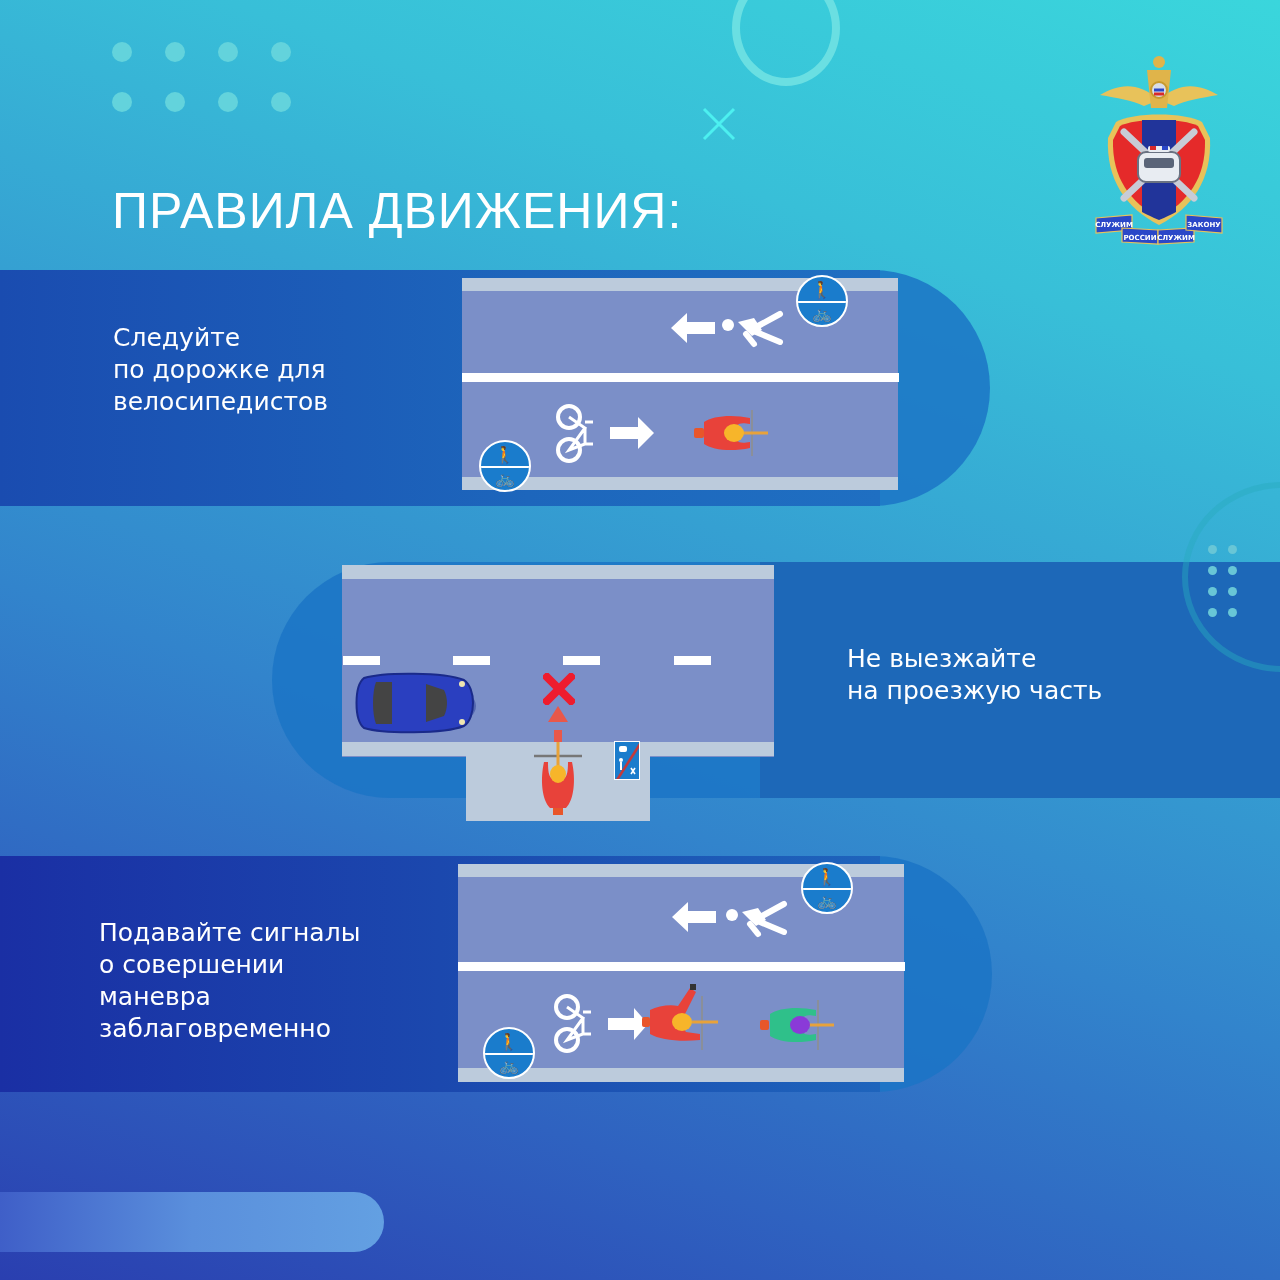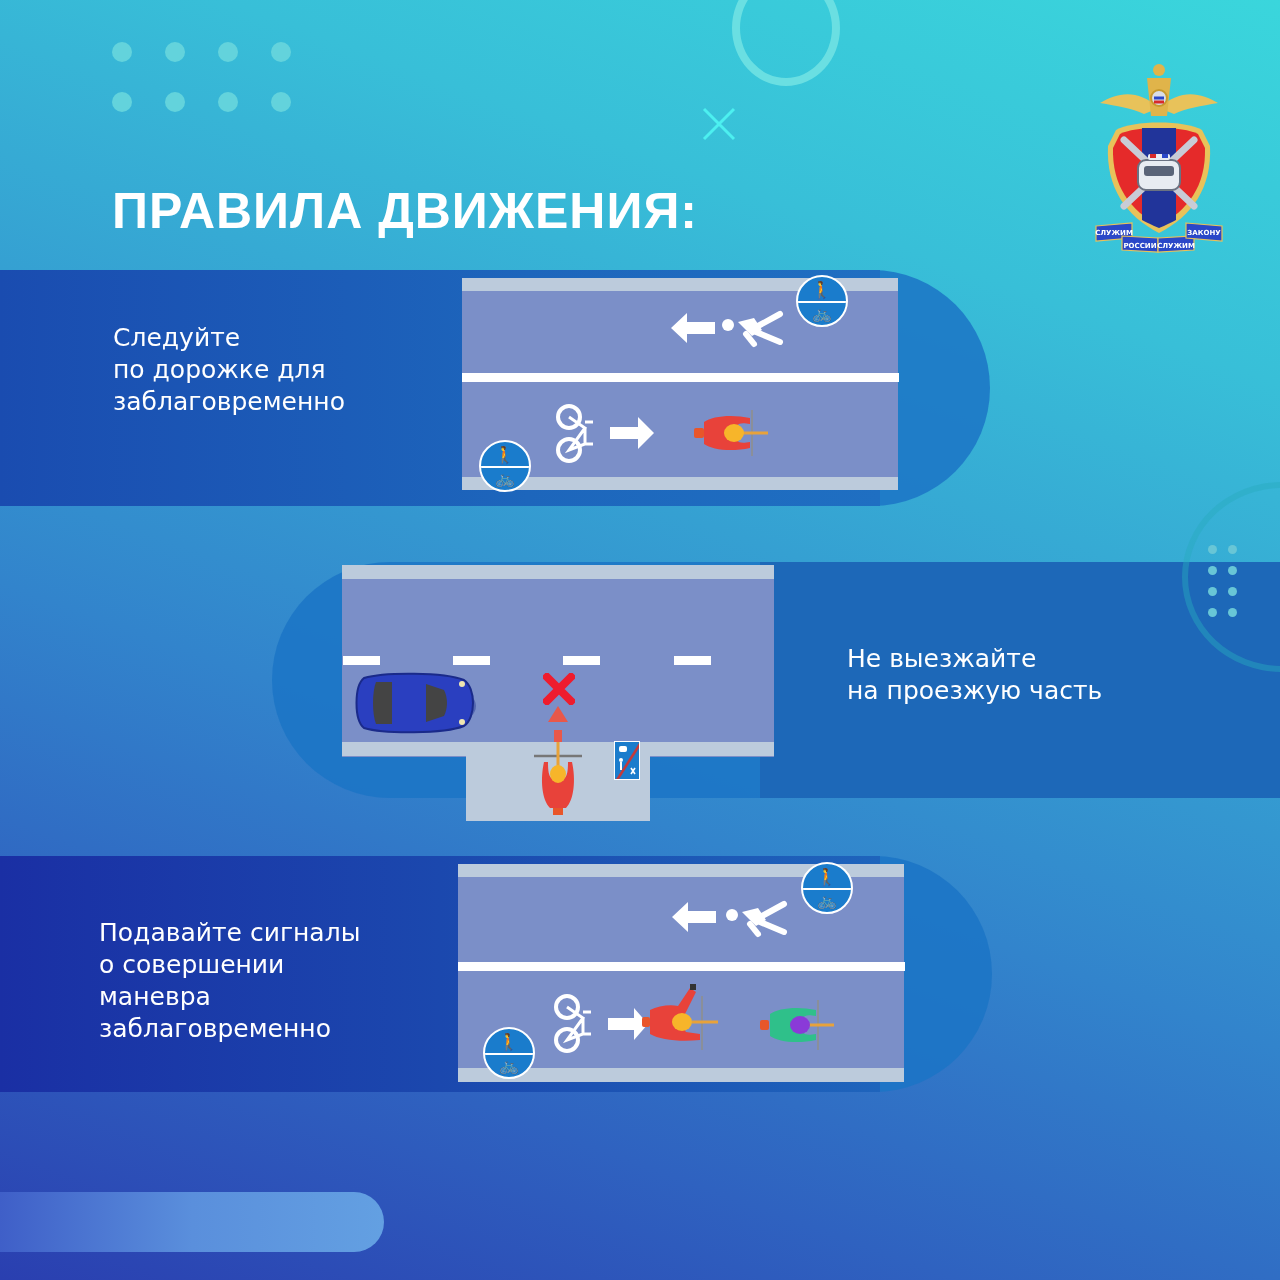--- a/index.html
+++ b/index.html
@@ -3,21 +3,21 @@
 <meta charset="utf-8">
 <style>
   *{box-sizing:border-box;margin:0;padding:0}
   body{width:1280px;height:1280px;overflow:hidden;font-family:"DejaVu Sans","Liberation Sans",sans-serif}
   #poster{position:relative;width:1280px;height:1280px;overflow:hidden;
     background:linear-gradient(200deg,#3ad6dc 0%,#38bfd8 22%,#35a0d2 42%,#3284cc 60%,#2f62c0 80%,#2a3fb0 100%)}
   .abs{position:absolute}
   .dot{position:absolute;width:20px;height:20px;border-radius:50%;background:#63d3dc}
   .sdot{position:absolute;width:9px;height:9px;border-radius:50%;background:#68c6d6}
   .ring{position:absolute;border-radius:50%;border:8px solid #6adfe2}
-  .title{position:absolute;left:112px;top:182px;font-family:"Liberation Sans",sans-serif;font-weight:700;font-size:50px;color:#fff;letter-spacing:1px}
+  .title{position:absolute;left:112px;top:182px;font-family:"Liberation Sans",sans-serif;font-weight:400;font-size:50px;color:#fff;letter-spacing:1px}
   .band{position:absolute;}
   .band-text{position:absolute;color:#fff;font-family:"DejaVu Sans",sans-serif;font-size:25px;line-height:32px;font-weight:400;white-space:pre-line}
   .road{position:absolute;background:#7b8fc8}
   .curb{position:absolute;background:#bccbdc}
   .lane{position:absolute;background:#fff}
   .sign{position:absolute;width:52px;height:52px;border-radius:50%;background:#1a7ccc;border:2px solid #fff;overflow:hidden}
   .sign .ln{position:absolute;left:0;right:0;top:24px;height:2px;background:#fff}
   .sign .top{position:absolute;left:0;right:0;top:3px;text-align:center;color:#fff;font-size:17px;line-height:20px}
   .sign .bot{position:absolute;left:0;right:0;top:26px;text-align:center;color:#fff;font-size:16px;line-height:22px}
   svg{display:block}
@@ -37,21 +37,21 @@
     <div class="dot" style="left:218px;top:92px"></div>
     <div class="dot" style="left:271px;top:92px"></div>
   </div>
 
   <div class="ring" style="left:732px;top:-30px;width:108px;height:116px"></div>
 
   <svg class="abs" style="left:701px;top:106px" width="36" height="36" viewBox="0 0 36 36">
     <path d="M3 3 L33 33 M33 3 L3 33" stroke="#4cf0f0" stroke-width="3"></path>
   </svg>
 
-  <div class="abs" style="left:1092px;top:48px;width:134px;height:210px">
+  <div class="abs" style="left:1092px;top:40px;width:134px;height:210px">
     <svg width="134" height="210" viewBox="0 0 134 210">
 
       <path d="M67 60 C45 40 25 45 8 55 C25 58 40 60 52 66 Z" fill="#e8c25a"></path>
       <path d="M67 60 C89 40 109 45 126 55 C109 58 94 60 82 66 Z" fill="#e8c25a"></path>
 
       <circle cx="67" cy="22" r="6" fill="#e0b44a"></circle>
       <path d="M55 30 L79 30 L75 68 L59 68 Z" fill="#e0b44a"></path>
       <circle cx="67" cy="50" r="8" fill="#d9dde6" stroke="#c79a2e" stroke-width="2"></circle>
       <path d="M62 50 L72 50" stroke="#2a47c8" stroke-width="3"></path>
       <path d="M62 54 L72 54" stroke="#d82a2a" stroke-width="3"></path>
@@ -80,21 +80,21 @@
     </svg>
   </div>
 
   <div class="title">ПРАВИЛА ДВИЖЕНИЯ:</div>
 
   <div>
     <div class="band" style="left:0;top:270px;width:990px;height:236px;border-radius:0 118px 118px 0;background:#1b74c6;opacity:0.85"></div>
     <div class="band" style="left:0;top:270px;width:880px;height:236px;background:linear-gradient(90deg,#1a4cb0,#1d66bc 60%,#1f6fc2)"></div>
     <div class="band-text" style="left:113px;top:322px">Следуйте
 по дорожке для
-заблаговременно</div>
+велосипедистов</div>
 
     <div>
       <div class="road" style="left:462px;top:278px;width:436px;height:212px"></div>
       <div class="curb" style="left:462px;top:278px;width:436px;height:13px"></div>
       <div class="curb" style="left:462px;top:477px;width:436px;height:13px"></div>
       <div class="lane" style="left:462px;top:373px;width:437px;height:9px"></div>
 
       <div class="sign" style="left:796px;top:275px">
         <div class="top">🚶</div>
           <div class="ln"></div>

